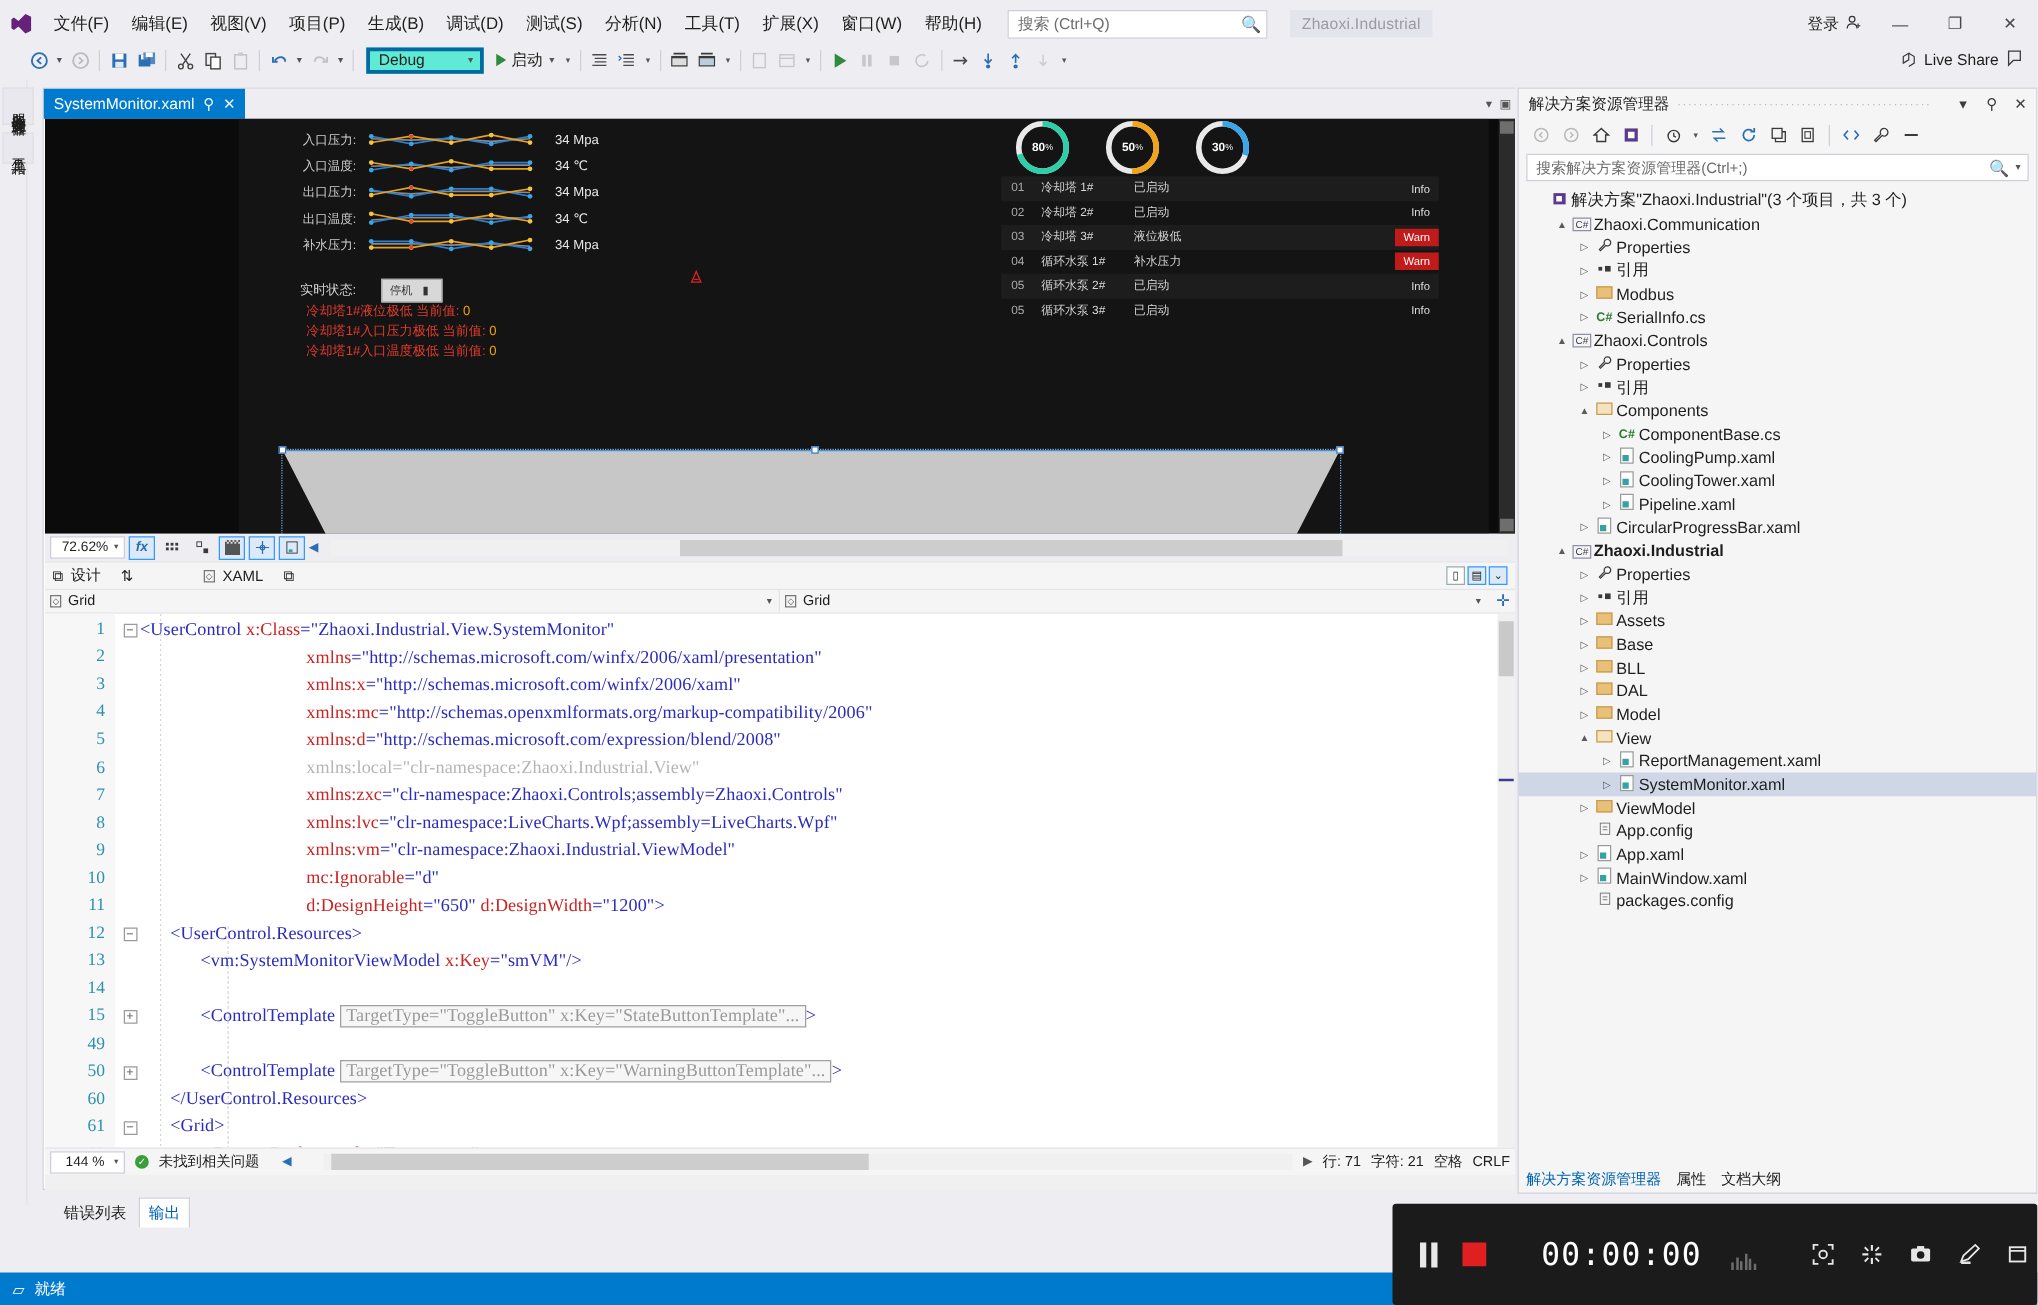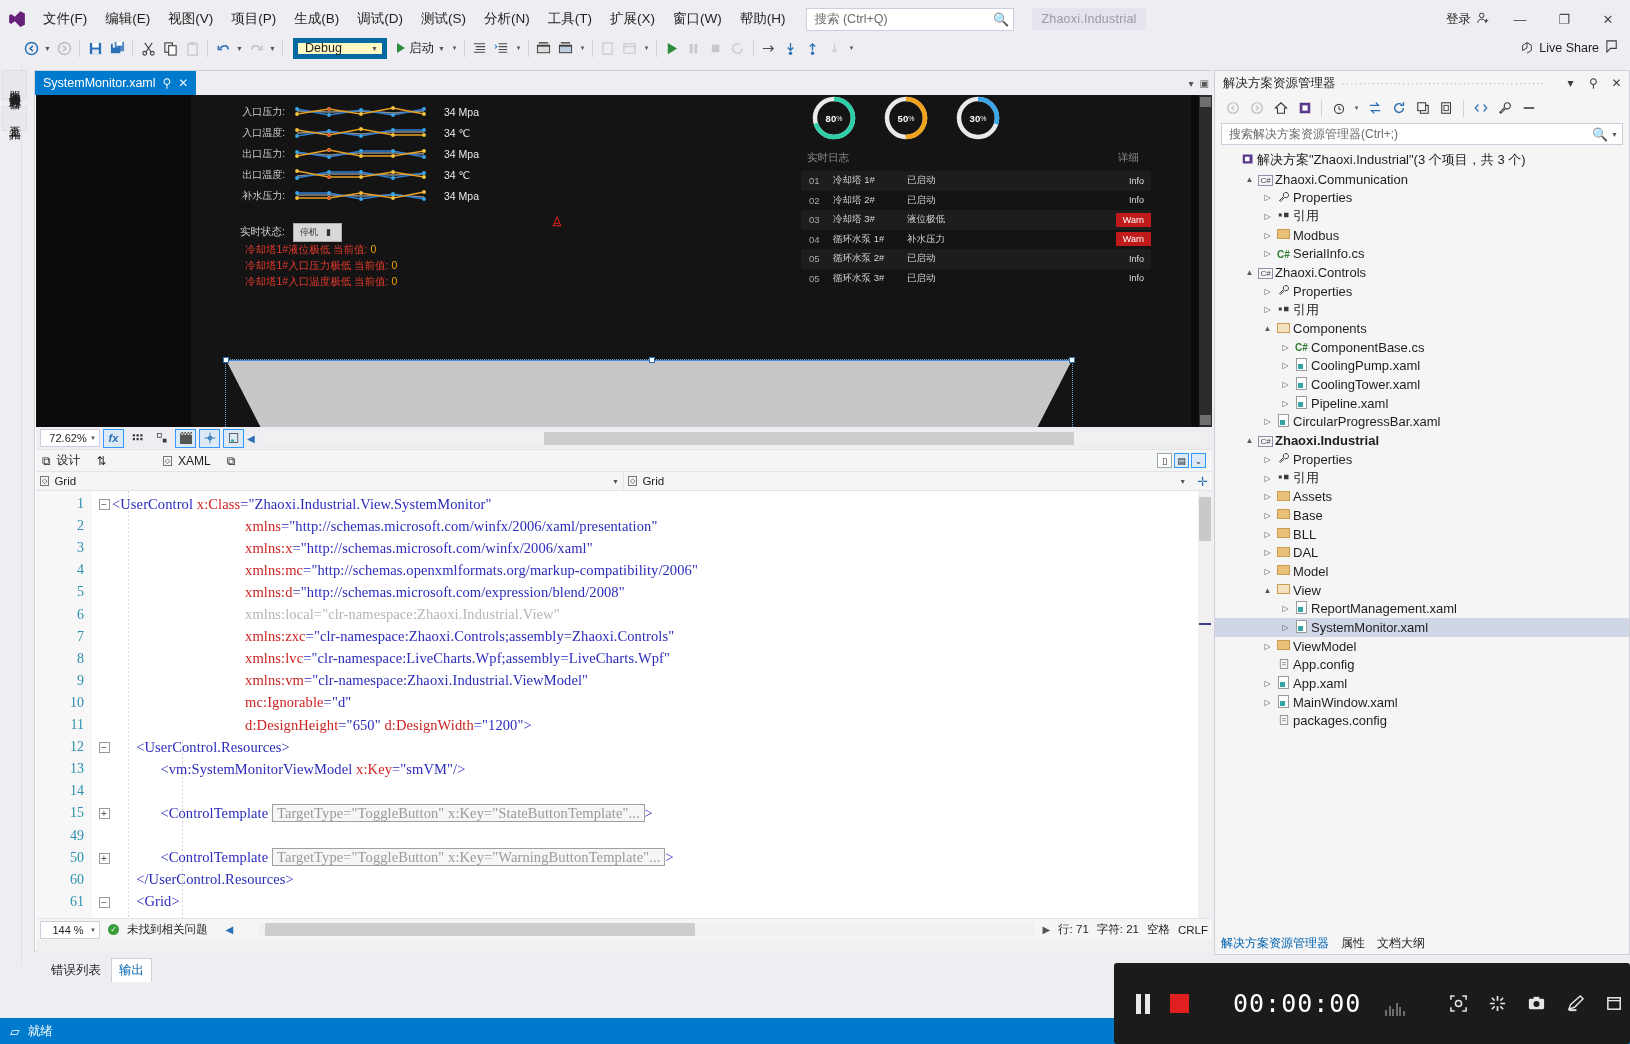--- a/index.html
+++ b/index.html
@@ -30,21 +30,21 @@
 
   
   .toolbar { position:absolute; left:0; top:34px; width:1630px; height:28px;
      background:#eeeef2; display:flex; align-items:center; padding-left:20px; gap:0px; }
   .tb { width:22px; height:24px; display:flex; align-items:center; justify-content:center; }
   .tb svg { width:15px; height:15px; }
   .tb.dim { opacity:.32; }
   .tb-caret { width:11px; height:24px; display:flex; align-items:center; justify-content:center;
      font-size:7px; color:#555; }
   .tb-sep { width:1px; height:17px; background:#d0d0d8; margin:0 4px; }
-  .combo { width:94px; height:21px; border:5px solid #0369a1; background:#fef9c3;
+  .combo { width:94px; height:21px; border:3px solid #0369a1; background:#5eead4;
      display:flex; align-items:center; padding:0 4px 0 7px; font-size:12.5px; margin:0 6px; }
   .combo .lbl { flex:1; }
   .combo .ar { font-size:7px; color:#555; }
   .startbtn { display:flex; align-items:center; gap:4px; padding:0 4px; font-size:12.5px; }
   .startbtn .tri { width:0;height:0;border-left:8px solid #2e8b3d;border-top:5px solid transparent;border-bottom:5px solid transparent;}
   .tb-right { margin-left:auto; display:flex; align-items:center; gap:6px; padding-right:10px; }
   .live-share { display:flex; align-items:center; gap:5px; font-size:12.5px; }
 
   
   .vtabs { position:absolute; left:0; top:64px; width:22px; height:900px; background:#eeeef2;
@@ -564,21 +564,21 @@
                   <circle cx="36" cy="11" r="1.9" fill="#f5c242"></circle>
                   <circle cx="68" cy="6" r="1.9" fill="#f5c242"></circle>
                   <circle cx="100" cy="11" r="1.9" fill="#f5c242"></circle>
                   <circle cx="131" cy="5" r="1.9" fill="#f5c242"></circle>
     <circle cx="36" cy="11" r="1.6" fill="#e2452f"></circle>
   </svg></span>
     <span class="rv">34 Mpa</span>
             </div>
           </div>
 
-        <div class="mstatus" style="position:absolute;left:40px;top:118px;">
+        <div class="mstatus" style="position:absolute;left:40px;top:118px;gap:12px;">
           <span class="rl">实时状态:</span>
           <span class="togglebtn">
             <span>停机</span>
             <span>▮</span>
           </span>
         </div>
         <div class="alarm-ico">
           <svg viewBox="0 0 16 16" width="12" height="12">
               <path d="M8 1.5 3 13h10z" fill="none" stroke="#d22" stroke-width="1.4"></path>
               <path d="M5.5 10h5" stroke="#d22" stroke-width="1.2"></path>
@@ -613,24 +613,20 @@
                 </span></div>
               <div class="gauge"><svg viewBox="0 0 46 46" width="46" height="46">
       <circle cx="23" cy="23" r="19" fill="none" stroke="#e9e9e9" stroke-width="4.5"></circle>
       <circle cx="23" cy="23" r="19" fill="none" stroke="#3aa6e8" stroke-width="4.5" stroke-dasharray="35.81415625092364 83.56636458548849" transform="rotate(-90 23 23)"></circle>
     </svg>
     <span>
                   <b style="font-weight:bold;">30</b>
                   <i style="font-style:normal;font-size:7px;">%</i>
                 </span></div>
             </div>
-          <div class="loghdr">
-            <span>实时日志</span>
-            <span>详细</span>
-          </div>
           <div id="log-host">
               <div class="logrow">
                 <span class="n">01</span>
    <span class="dev">冷却塔 1#</span>
    <span class="st">已启动</span>
    <span class="badge ">Info</span>
               </div>
               <div class="logrow">
                 <span class="n">02</span>
    <span class="dev">冷却塔 2#</span>

